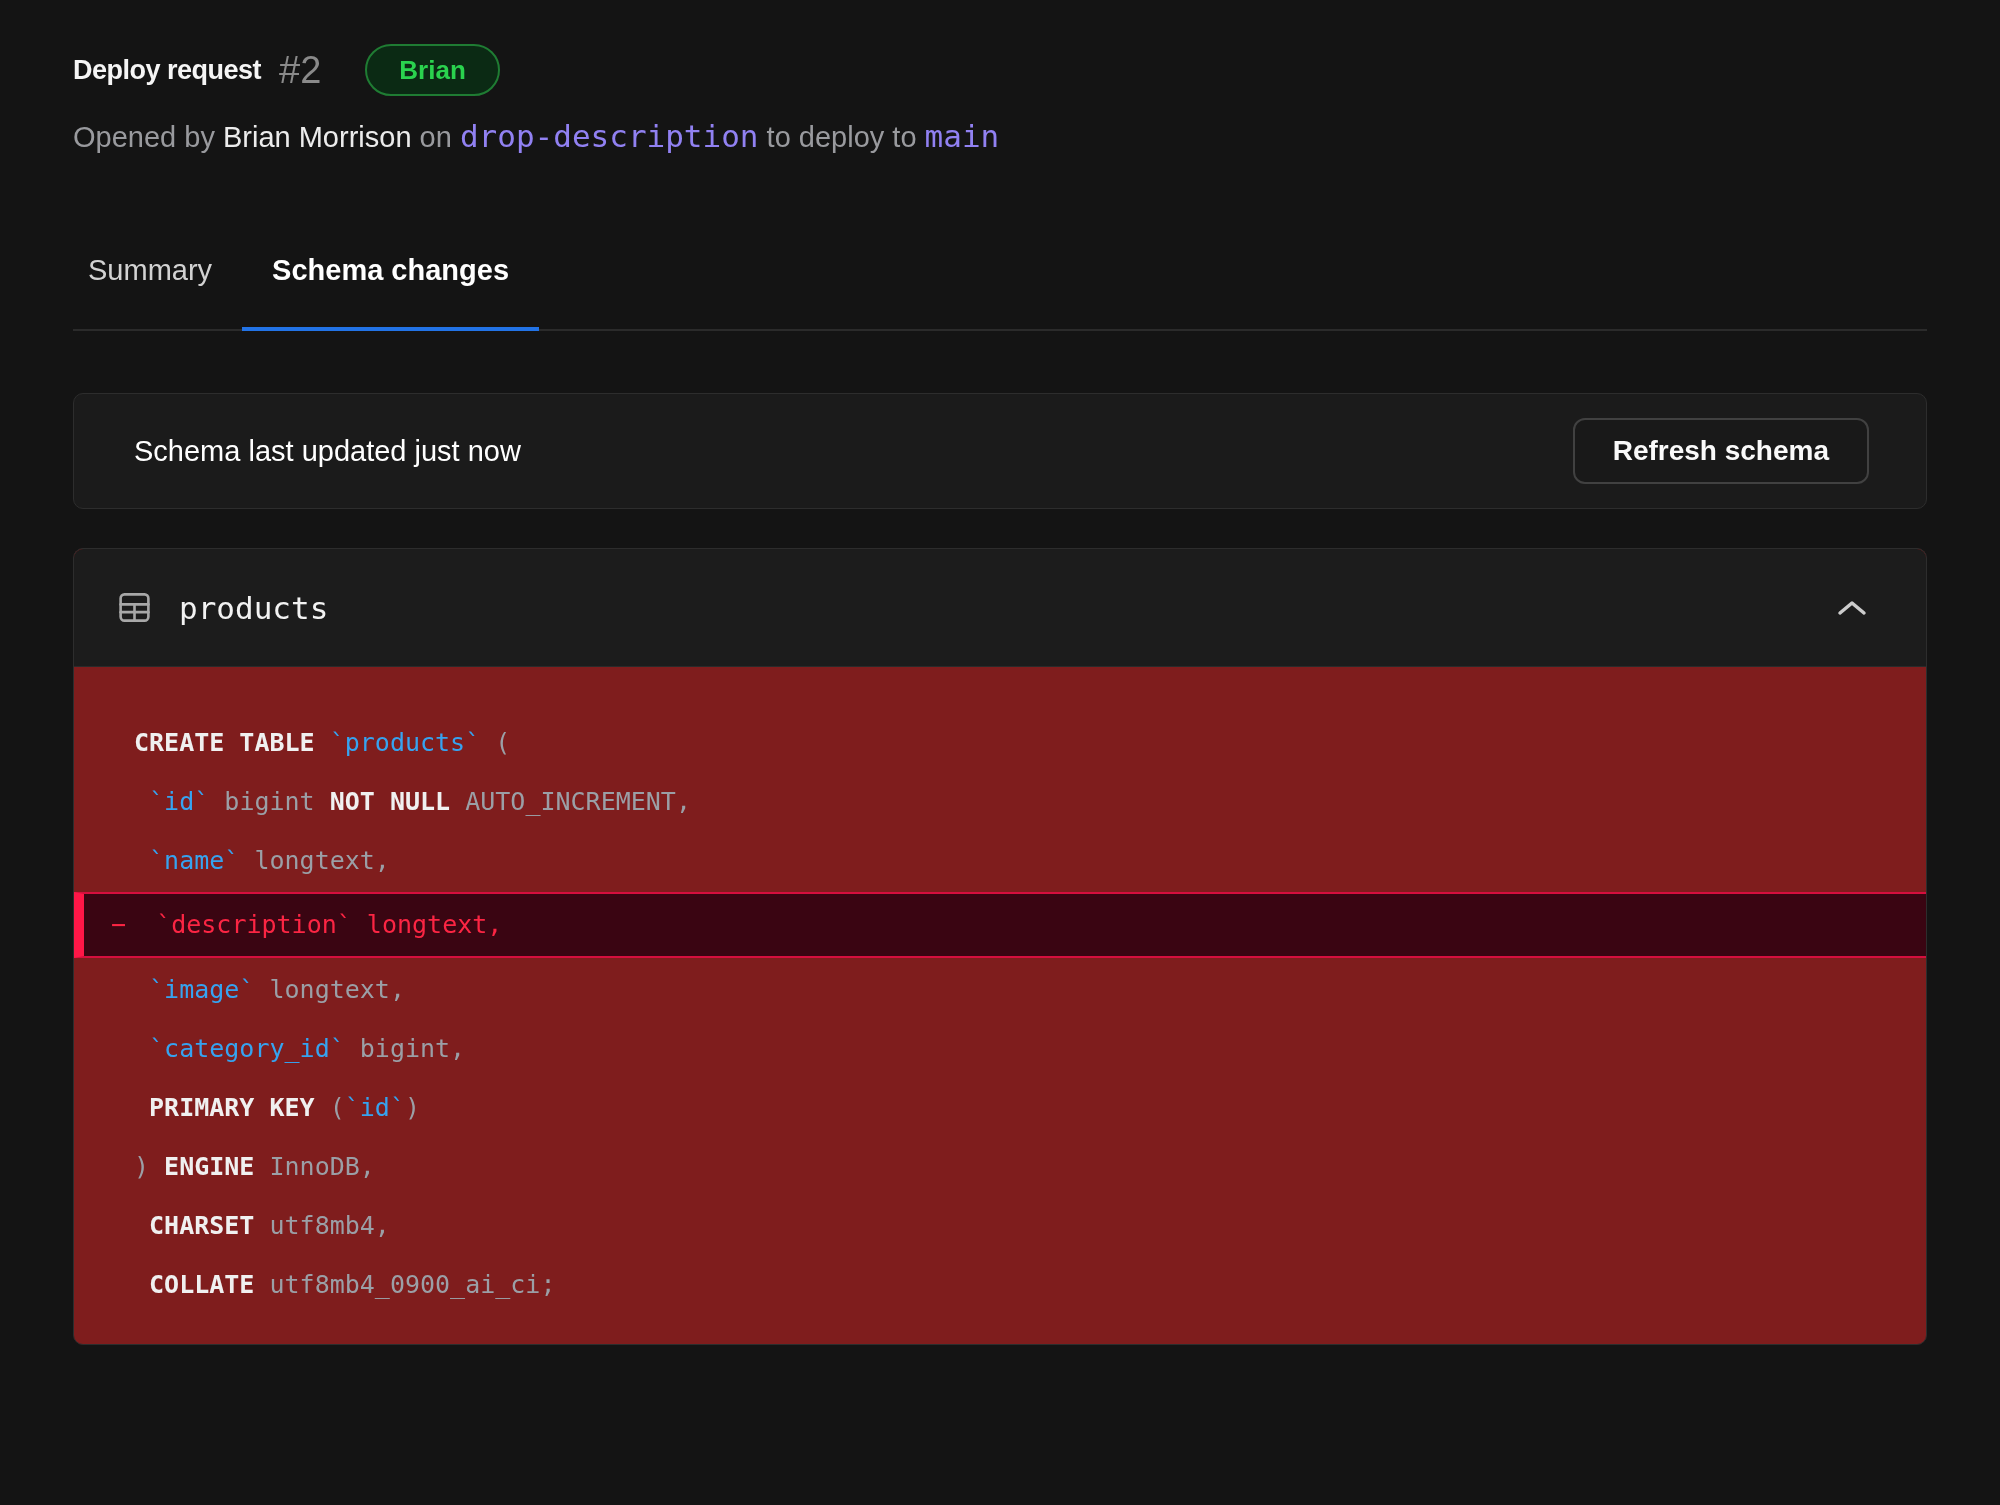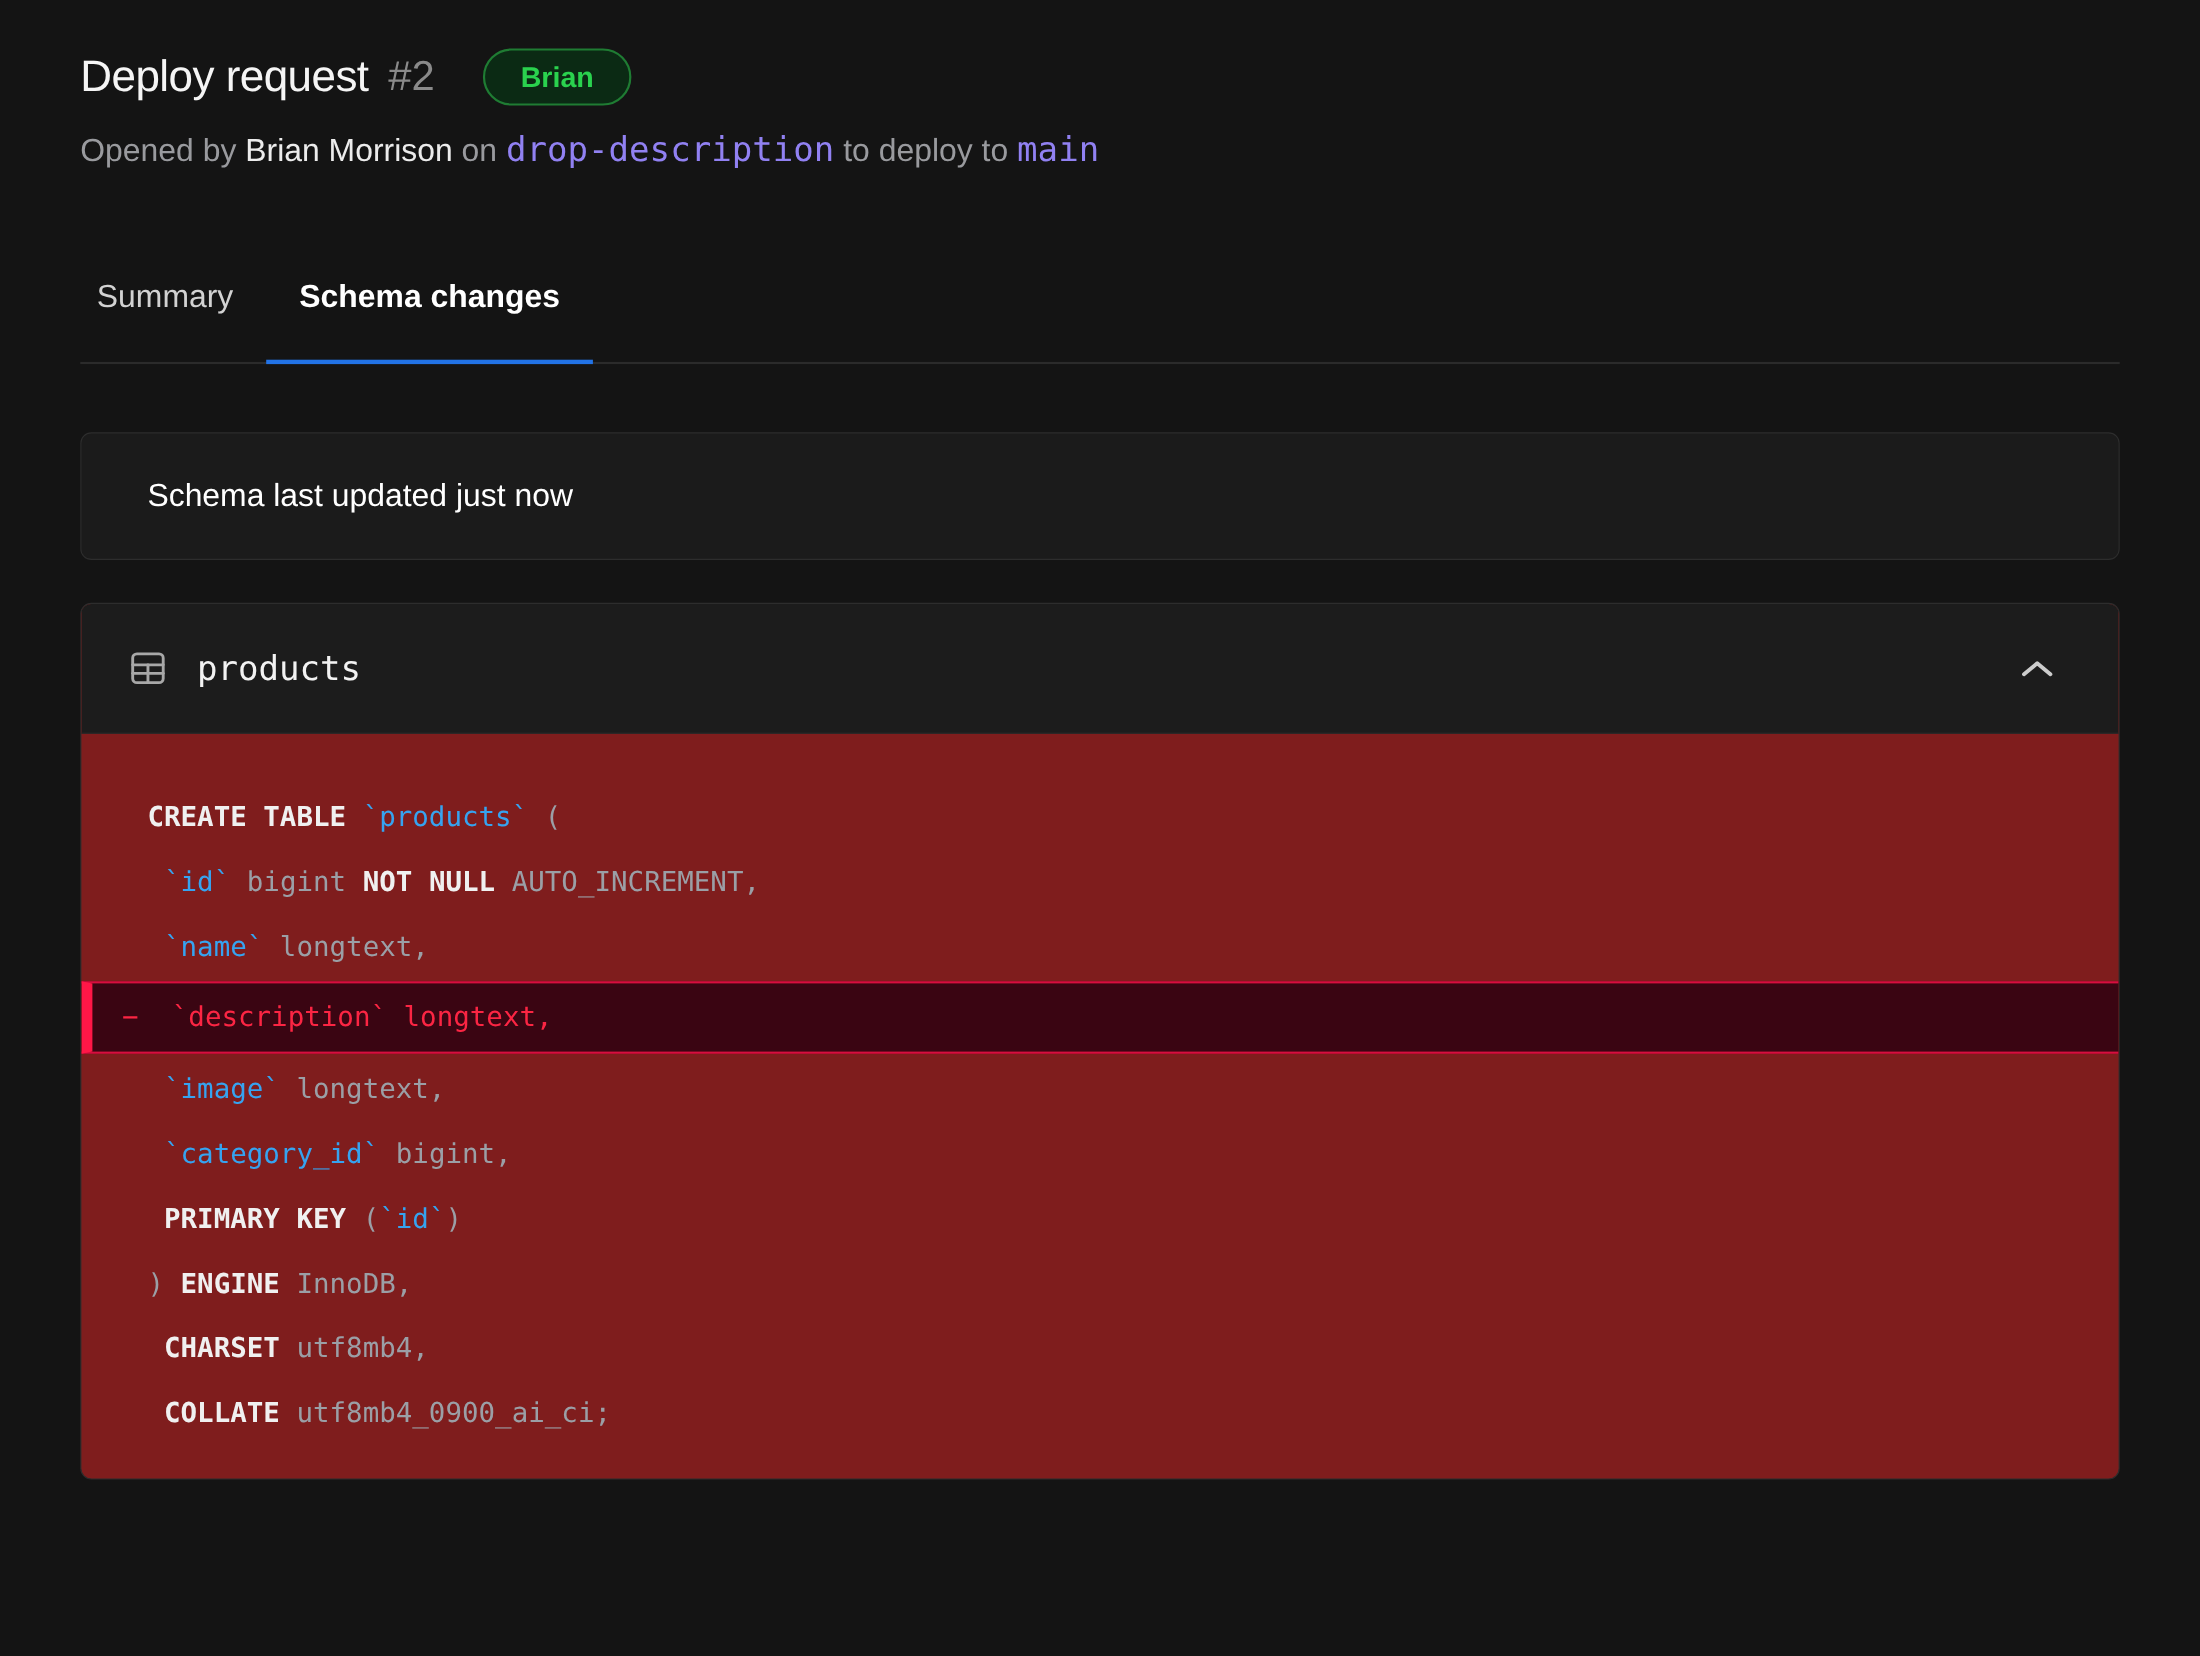--- a/index.html
+++ b/index.html
@@ -12,21 +12,21 @@
     --deleted-border:#d60f3e;
     --deleted-bg:#3a0512;
   }
   *{margin:0;padding:0;box-sizing:border-box;}
   html,body{width:2000px;height:1505px;background:#141414;overflow:hidden;}
   body{font-family:"Liberation Sans",sans-serif;color:#e8e8e8;}
   .page{padding:44px 73px 0 73px;width:2000px;height:1505px;}
 
   
   .title-row{display:flex;align-items:center;}
-  .title{font-size:40px;font-weight:400;color:#f5f5f5;letter-spacing:-0.5px;text-align:right;}
+  .title{font-size:27px;font-weight:700;color:#f5f5f5;letter-spacing:-0.5px;text-align:right;}
   .title-num{font-size:38px;font-weight:400;color:#8a8a8a;margin-left:18px;}
   .badge{margin-left:44px;display:inline-flex;align-items:center;justify-content:center;
     font-size:26px;font-weight:600;color:var(--badge-green);
     background:#0b2a14;border:2px solid #1f7c33;border-radius:999px;
     padding:11px 32px;line-height:1;}
   .subtitle{margin-top:22px;font-size:29px;color:#999a9e;}
   .subtitle .author{color:#ececec;}
   .subtitle .branch{font-family:"DejaVu Sans Mono",monospace;font-size:31px;color:var(--branch-purple);}
 
   
@@ -78,20 +78,21 @@
 
   <p class="subtitle"><span>Opened by</span> <span class="author">Brian Morrison</span> <span>on</span> <span class="branch">drop-description</span> <span>to deploy to</span> <span class="branch">main</span></p>
 
   <nav class="tabs">
     <div class="tab">Summary</div>
     <div class="tab active">Schema changes</div>
   </nav>
 
   <section class="schema-bar">
     <span class="schema-status">Schema last updated just now</span>
+    <button class="refresh-btn">Refresh schema</button>
   </section>
 
   <section class="table-card">
     <div class="table-header">
       <svg class="icon-table" width="37" height="37" viewBox="0 0 24 24" fill="none" stroke="#a8a8a8" stroke-width="1.7" stroke-linecap="round">
         <rect x="3" y="3.5" width="18" height="17" rx="2.5"></rect>
         <line x1="3" y1="10" x2="21" y2="10"></line>
         <line x1="3" y1="15" x2="21" y2="15"></line>
         <line x1="12" y1="10" x2="12" y2="20.5"></line>
       </svg>

